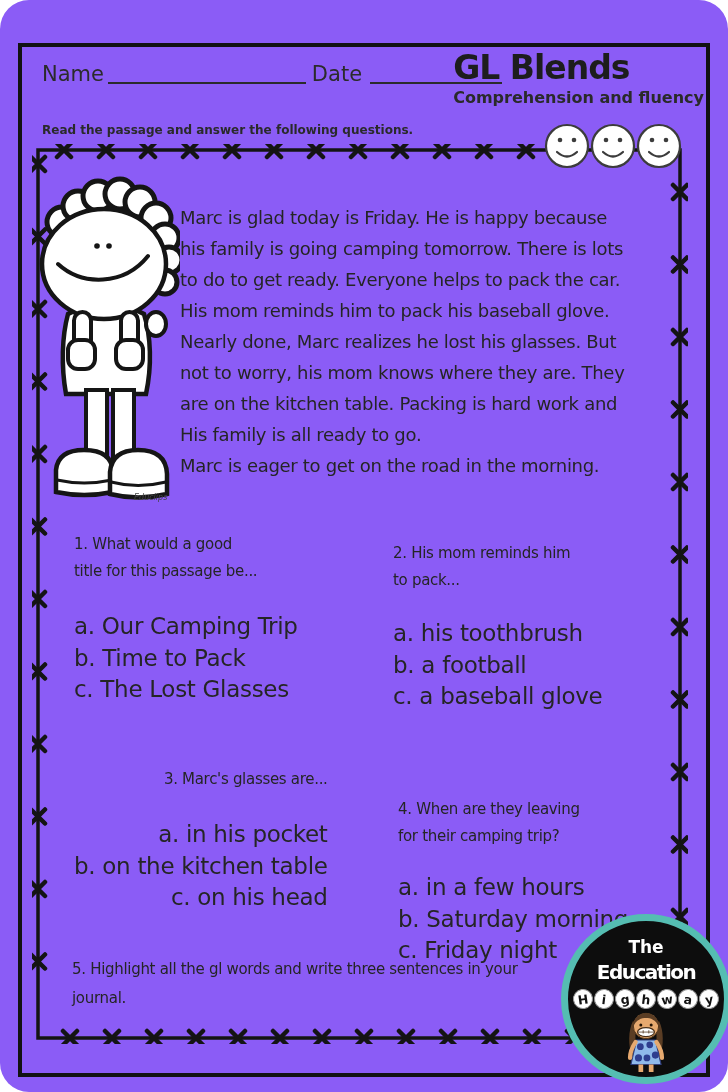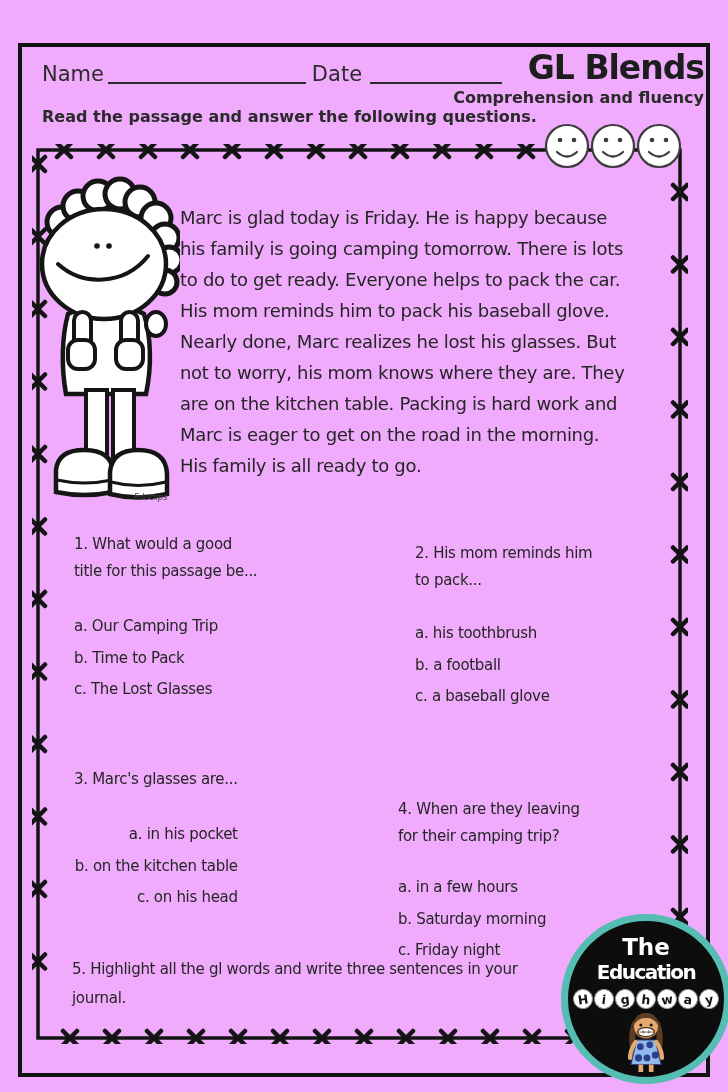--- a/index.html
+++ b/index.html
@@ -1,53 +1,53 @@
 <!DOCTYPE html>
 <html><head>
 <meta charset="utf-8">
 <style>
   html,body{margin:0;padding:0;background:#ffffff;}
   .page{
-    position:relative;width:728px;height:1092px;background:#f0abfc;overflow:hidden;
-    font-family:"DejaVu Sans","Liberation Sans",sans-serif;color:#222;
+    position:relative;width:728px;height:1092px;background:#8b5cf6;overflow:hidden;
+    font-family:"DejaVu Sans","Liberation Sans",sans-serif;color:#222;border-radius:29px;
   }
   .frame{position:absolute;left:18px;top:43px;width:684px;height:1026px;border:4px solid #121212;}
   
   .name-row{position:absolute;left:42px;top:60px;width:460px;display:flex;align-items:flex-end;font-size:21px;color:#2b2b2b;}
   .blank{display:inline-block;border-bottom:2px solid #2b2b2b;height:22px;}
   .blank.name{width:210px;margin:0 6px 2px 4px;}
   .blank.date{width:140px;margin:0 0 2px 8px;}
-  .title-block{position:absolute;right:24px;top:50px;text-align:right;}
+  .title-block{position:absolute;right:24px;top:50px;}
   .title{font-size:33px;font-weight:bold;letter-spacing:-1px;color:#1d1d1d;line-height:36px;}
   .subtitle{font-size:16px;font-weight:600;color:#2a2a2a;margin-top:2px;}
-  .instructions{position:absolute;left:42px;top:107px;font-size:16px;font-weight:600;color:#2a2a2a;}
+  .instructions{position:absolute;left:42px;top:123px;font-size:12px;font-weight:600;color:#2a2a2a;}
   
   .stitch-svg{position:absolute;left:32px;top:144px;}
   .smileys{position:absolute;left:540px;top:121px;width:150px;height:50px;}
   
   .passage{position:absolute;left:180px;top:202px;width:500px;}
   .p-line{font-size:18px;line-height:31px;letter-spacing:-0.3px;white-space:nowrap;color:#252525;}
   
   .boy{position:absolute;left:28px;top:164px;}
   
   .q{position:absolute;}
   .q-line{font-size:15px;line-height:27px;letter-spacing:-0.3px;white-space:nowrap;color:#252525;}
   .opts{margin-top:22px;}
-  .opt{font-size:15px;line-height:31.5px;letter-spacing:-0.3px;white-space:nowrap;color:#252525;}
+  .opt{font-size:23px;line-height:31.5px;letter-spacing:-0.3px;white-space:nowrap;color:#252525;}
   #q1{left:74px;top:531px;} #q1 .opts{margin-top:26px;}
-  #q2{left:415px;top:540px;} #q2 .opts{margin-top:24px;}
+  #q2{left:393px;top:540px;} #q2 .opts{margin-top:24px;}
   #q3{left:74px;top:766px;text-align:right;} #q3 .opts{margin-top:26px;}
   #q4{left:398px;top:796px;} #q4 .opts{}
   #q5{left:72px;top:955px;width:600px;}
   #q5 .q-line{line-height:29px;}
   
   .logo{position:absolute;left:561px;top:914px;width:156px;height:156px;background:#0d0d0d;
         border:7px solid #55bdb2;border-radius:50%;z-index:20;
         display:flex;flex-direction:column;align-items:center;overflow:hidden;}
-  .logo-line1{margin-top:14px;font-size:23px;font-weight:800;color:#fff;line-height:24px;}
+  .logo-line1{margin-top:14px;font-size:17px;font-weight:800;color:#fff;line-height:24px;}
   .logo-line2{font-size:20px;font-weight:800;color:#fff;letter-spacing:-1.5px;line-height:27px;}
   .hw-row{display:flex;gap:1px;margin-top:3px;}
   .hw-letter{width:18px;height:18px;border-radius:50%;background:#fff;color:#111;
              font-size:12.5px;font-weight:800;display:flex;align-items:center;justify-content:center;
              border:1px solid #999;}
   .hw-letter:nth-child(odd){transform:rotate(-8deg);}
   .hw-letter:nth-child(even){transform:rotate(7deg);}
   .logo-girl{margin-top:1px;}
 </style>
 </head>
@@ -192,22 +192,22 @@
   </svg>
 
   <div class="passage">
     <div class="p-line">Marc is glad today is Friday. He is happy because</div>
     <div class="p-line">his family is going camping tomorrow. There is lots</div>
     <div class="p-line">to do to get ready. Everyone helps to pack the car.</div>
     <div class="p-line">His mom reminds him to pack his baseball glove.</div>
     <div class="p-line">Nearly done, Marc realizes he lost his glasses. But</div>
     <div class="p-line">not to worry, his mom knows where they are. They</div>
     <div class="p-line">are on the kitchen table. Packing is hard work and</div>
+    <div class="p-line">His family is all ready to go.</div>
     <div class="p-line">Marc is eager to get on the road in the morning.</div>
-    <div class="p-line">His family is all ready to go.</div>
   </div>
 
   <div class="q" id="q1">
     <div class="q-line">1. What would a good</div>
     <div class="q-line">title for this passage be...</div>
     <div class="opts">
       <div class="opt">a. Our Camping Trip</div>
       <div class="opt">b. Time to Pack</div>
       <div class="opt">c. The Lost Glasses</div>
     </div>

